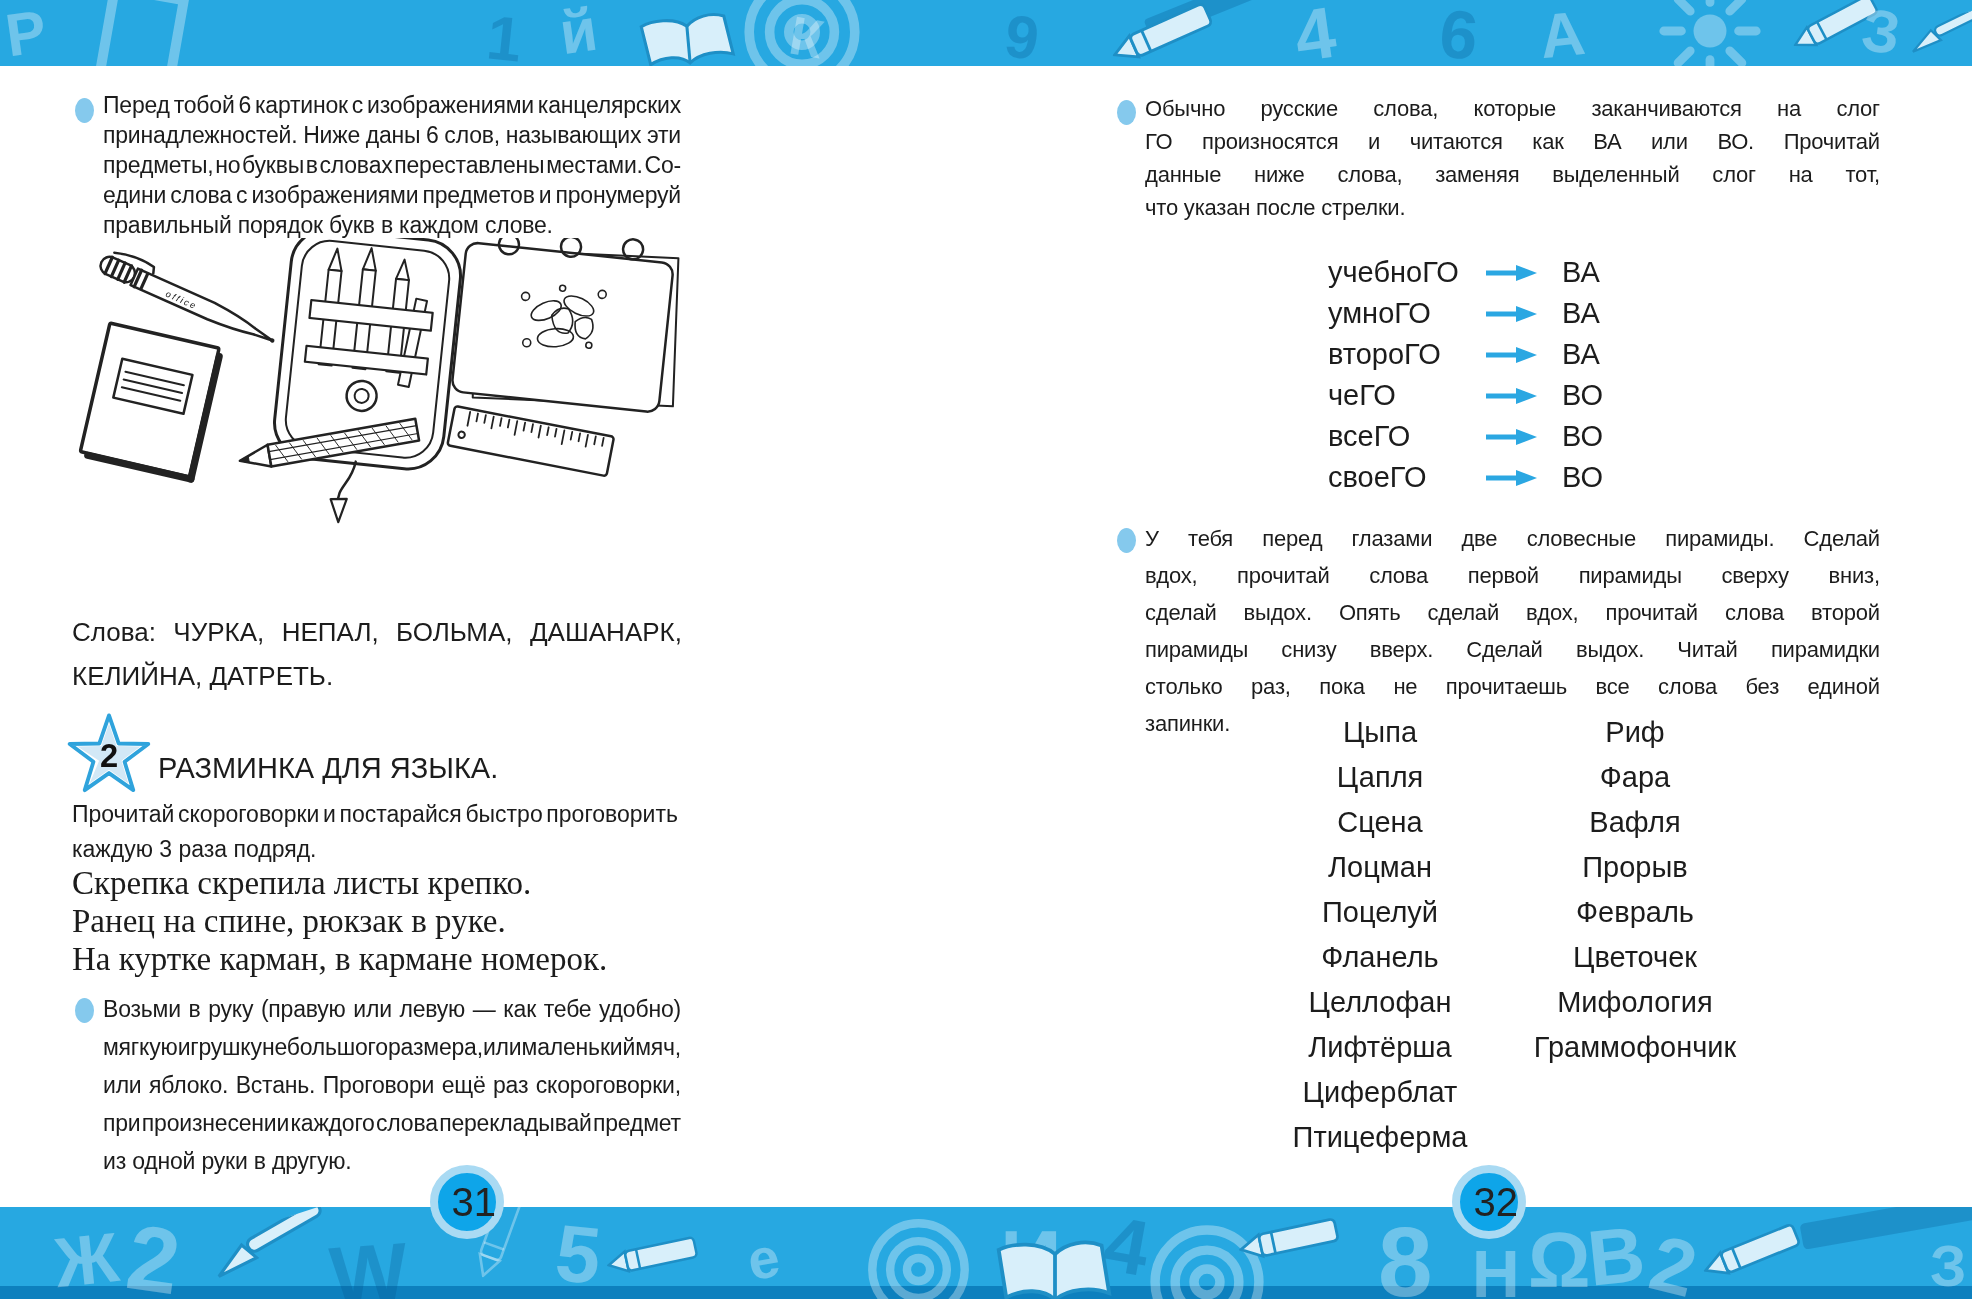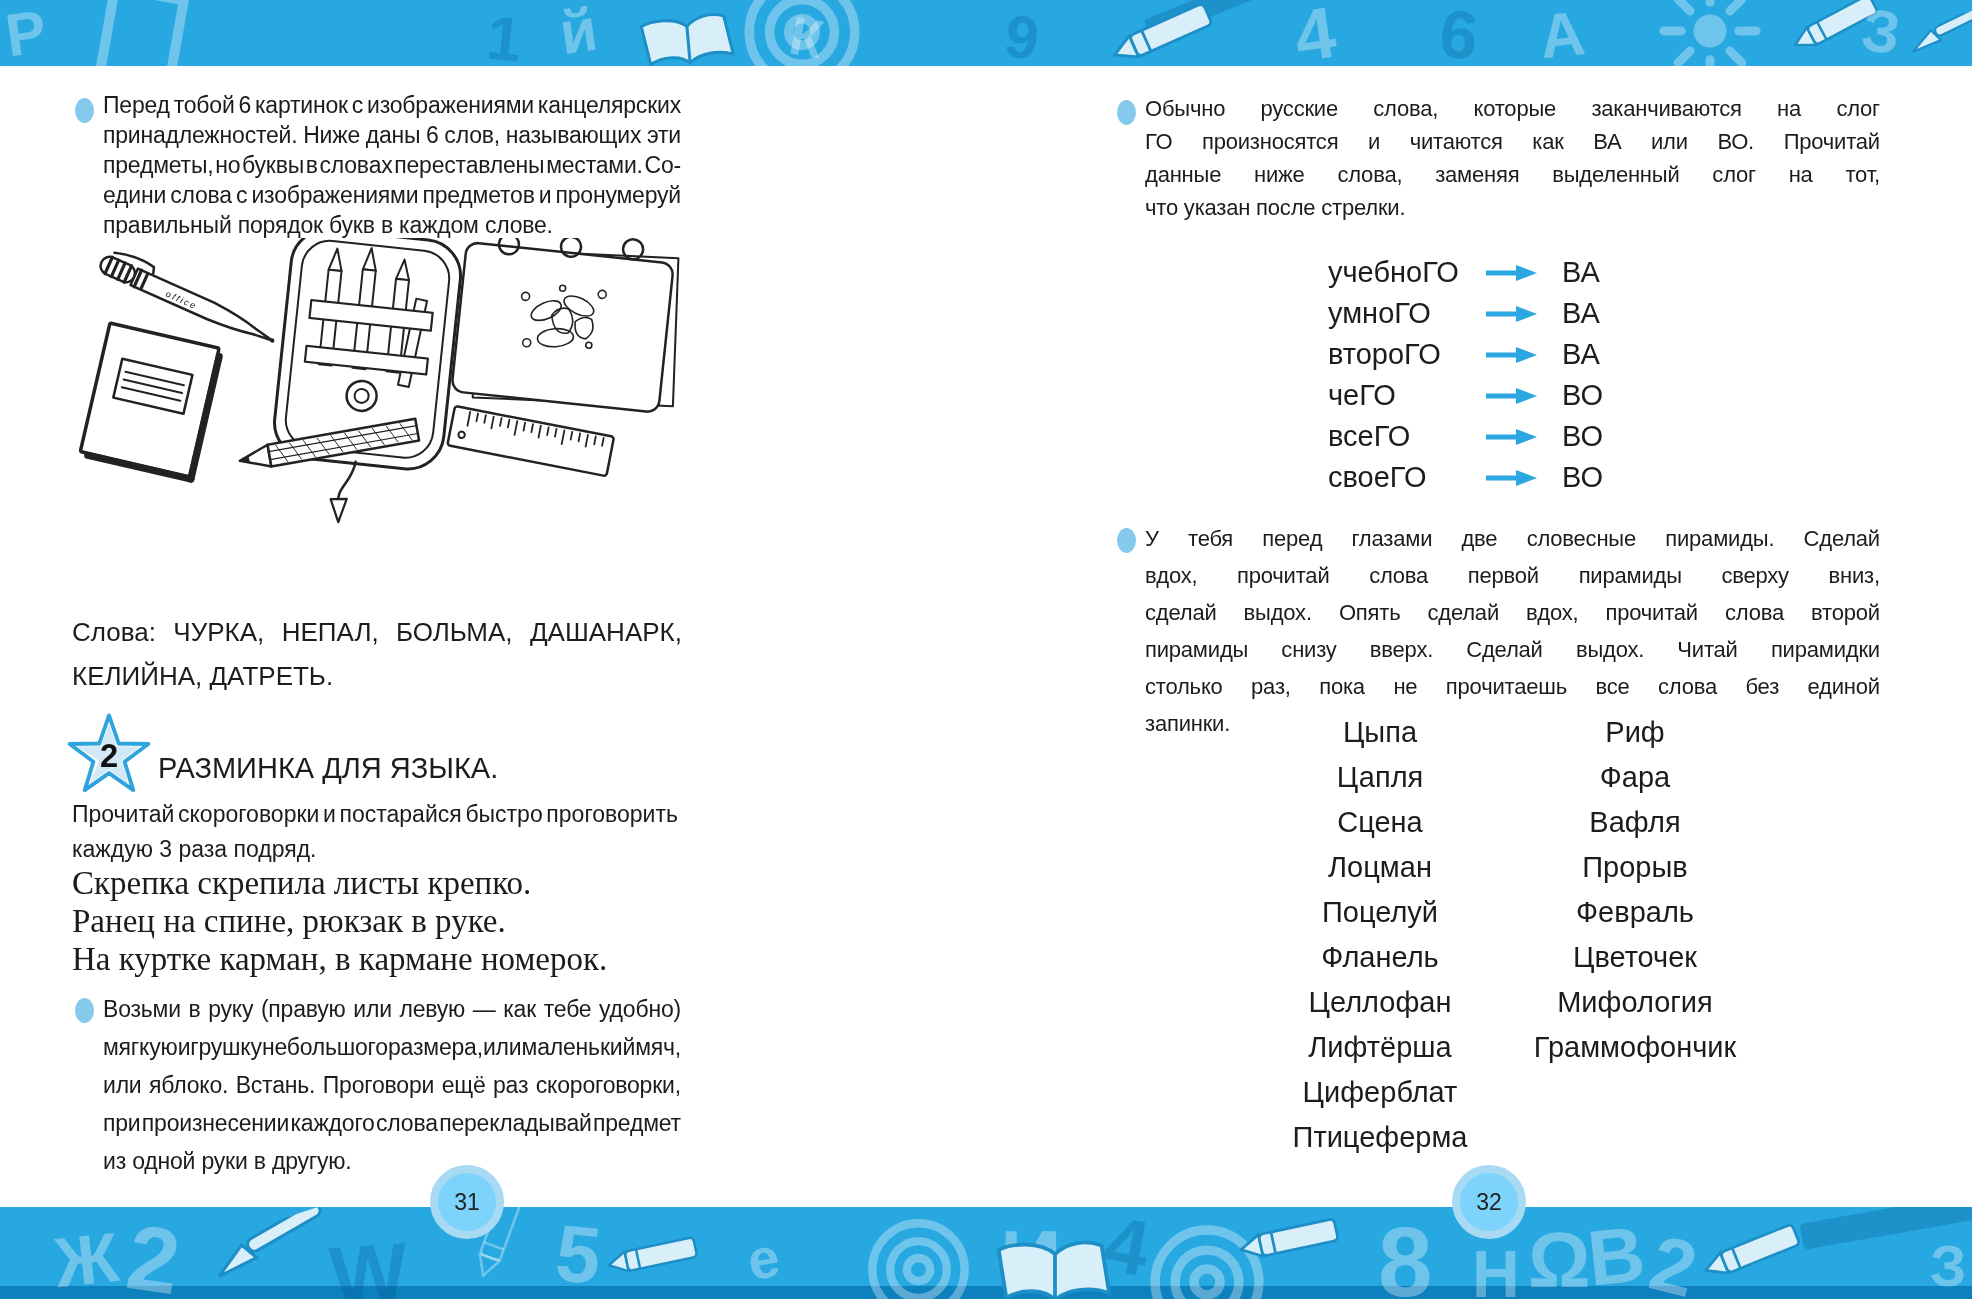--- a/index.html
+++ b/index.html
@@ -10,22 +10,22 @@
   
   .band{position:absolute;left:0;width:1972px;background:#27a8e1;overflow:hidden;}
   .band-top{top:0;height:66px;}
   .band-bottom{top:1207px;height:92px;}
   .band-strip{position:absolute;left:0;bottom:0;width:100%;height:13px;background:#0d80be;}
   .doodle{position:absolute;line-height:1;font-weight:bold;user-select:none;}
   .doodle svg{display:block;}
   
   .pgnum{
     position:absolute;top:1165px;width:58px;height:58px;border-radius:50%;
-    background:#7dd3fc;border:8px solid #a9daf3;display:flex;align-items:center;justify-content:center;
-    font-size:23px;color:#222;z-index:5;
+    background:#0ea5e9;border:8px solid #a9daf3;display:flex;align-items:center;justify-content:flex-end;
+    font-size:40px;color:#222;z-index:5;
   }
   .pgnum.left{left:430px;}
   .pgnum.right{left:1452px;}
   
   .block{position:absolute;}
   .jl{display:flex;justify-content:space-between;white-space:nowrap;}
   .jl.last{display:block;white-space:nowrap;}
   .bullet{position:absolute;width:19px;height:25px;border-radius:50%;background:#85c9ed;}
   .p-left{font-size:23px;letter-spacing:-0.2px;}
   .p-left .jl{line-height:30px;}

